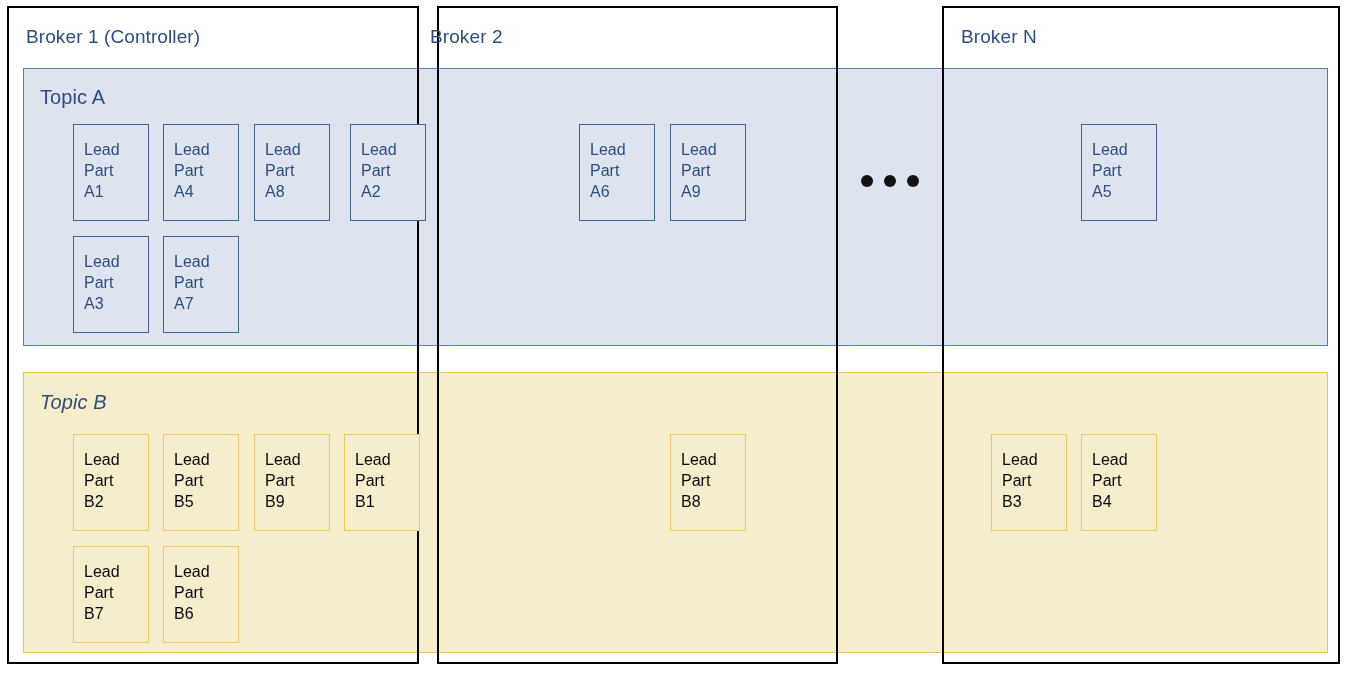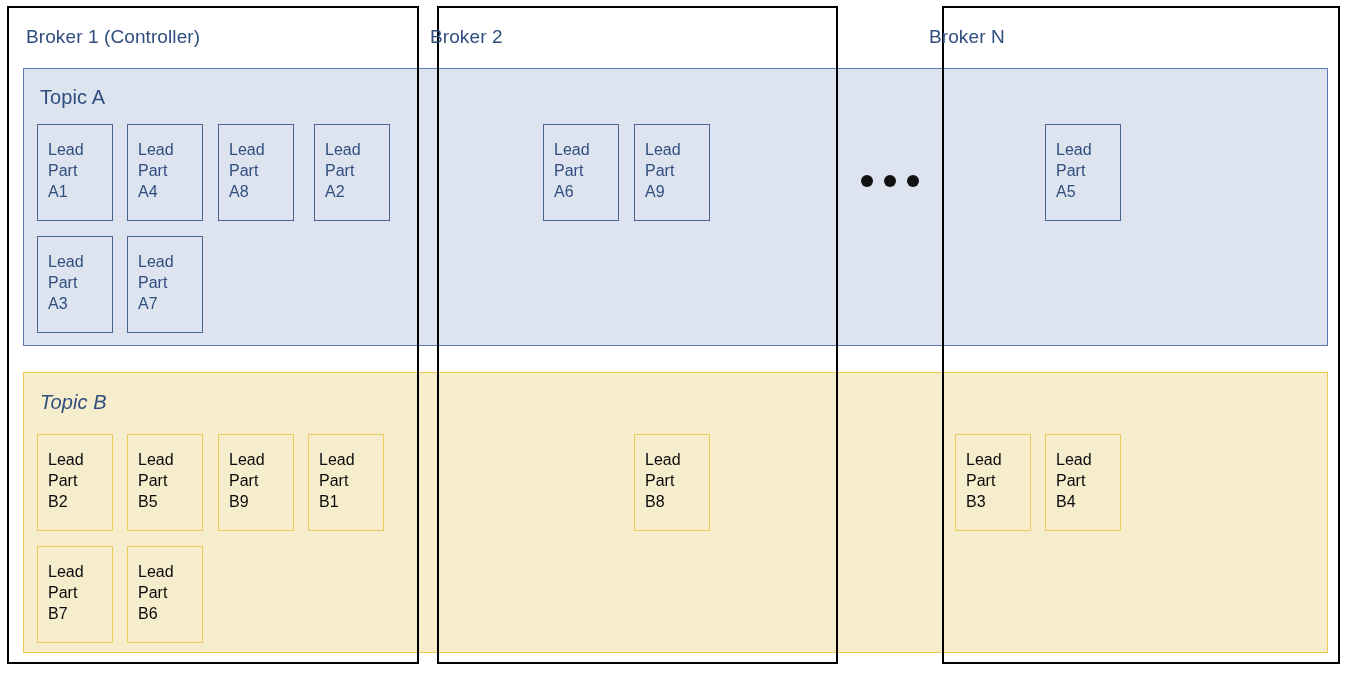--- a/index.html
+++ b/index.html
@@ -56,20 +56,21 @@
 
   
   .part-box {
     position: absolute;
     box-sizing: border-box;
     width: 76px;
     height: 97px;
     padding: 14px 0 0 10px;
     font-size: 16px;
     line-height: 21px;
+    margin-left: 36px;
   }
   .part-box.pa {
     background: #dde4f0;
     border: 1px solid #46648f;
     color: #2f4e7e;
   }
   .part-box.pb {
     background: #f6edcd;
     border: 1px solid #eccb5d;
     color: #0a0a0a;
@@ -103,21 +104,21 @@
   <div class="broker-box" style="left:7px; top:6px; width:412px; height:658px;"></div>
 
   <div class="broker-box" style="left:437px; top:6px; width:401px; height:658px;"></div>
 
   <div class="broker-box" style="left:942px; top:6px; width:398px; height:658px;"></div>
 
   <div class="broker-title" style="left:26px; top:26px;">Broker 1 (Controller)</div>
 
   <div class="broker-title" style="left:430px; top:26px;">Broker 2</div>
 
-  <div class="broker-title" style="left:929px; top:26px;">Broker N</div>
+  <div class="broker-title" style="left:961px; top:26px;">Broker N</div>
 
   <div class="topic-label" style="left:40px; top:86px;text-align:right;">Topic A</div>
 
   <div class="topic-label" style="left:40px; top:391px;font-style:italic;">Topic B</div>
 
   <div class="part-box pa" style="left:37px; top:124px;">
     <span>Lead</span>
     <span>Part</span>
     <span>A1</span>
   </div>

